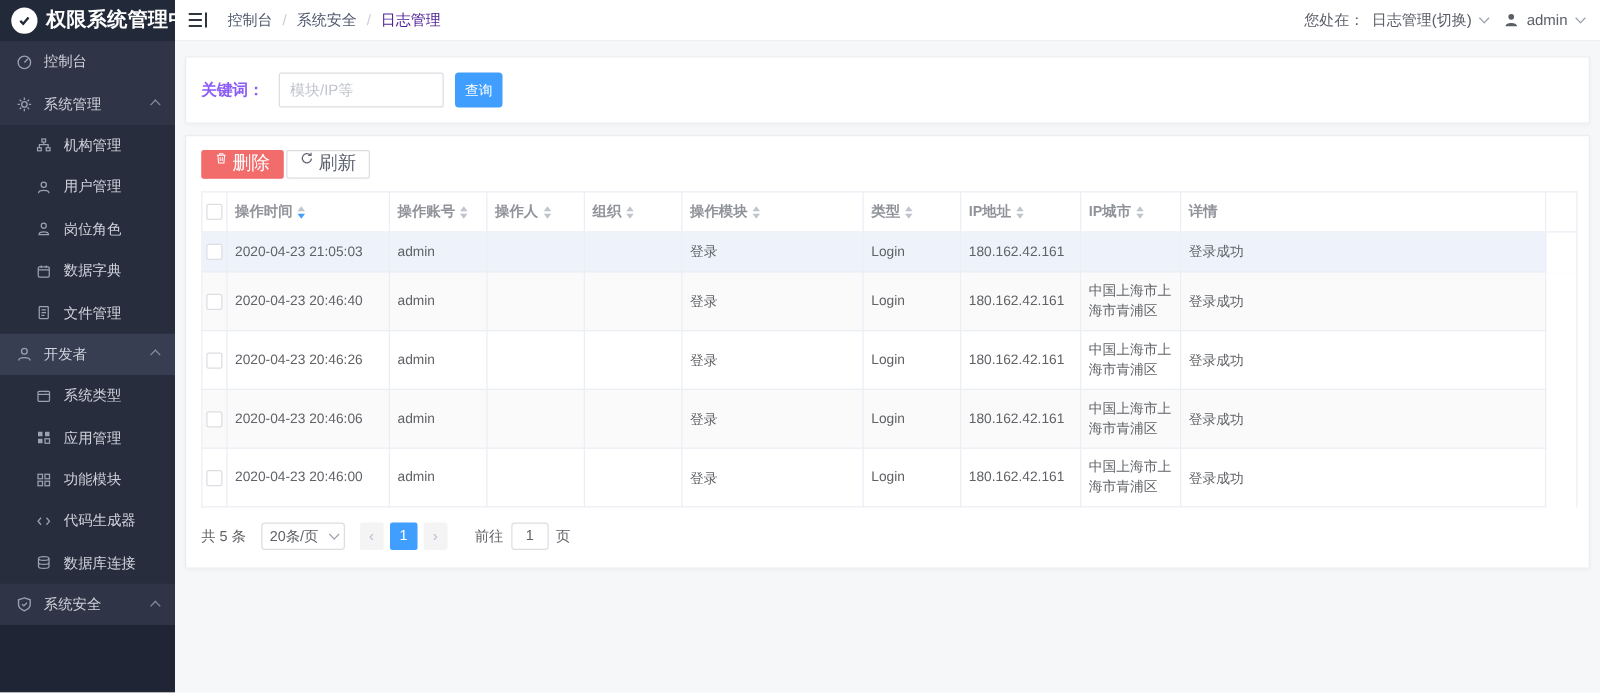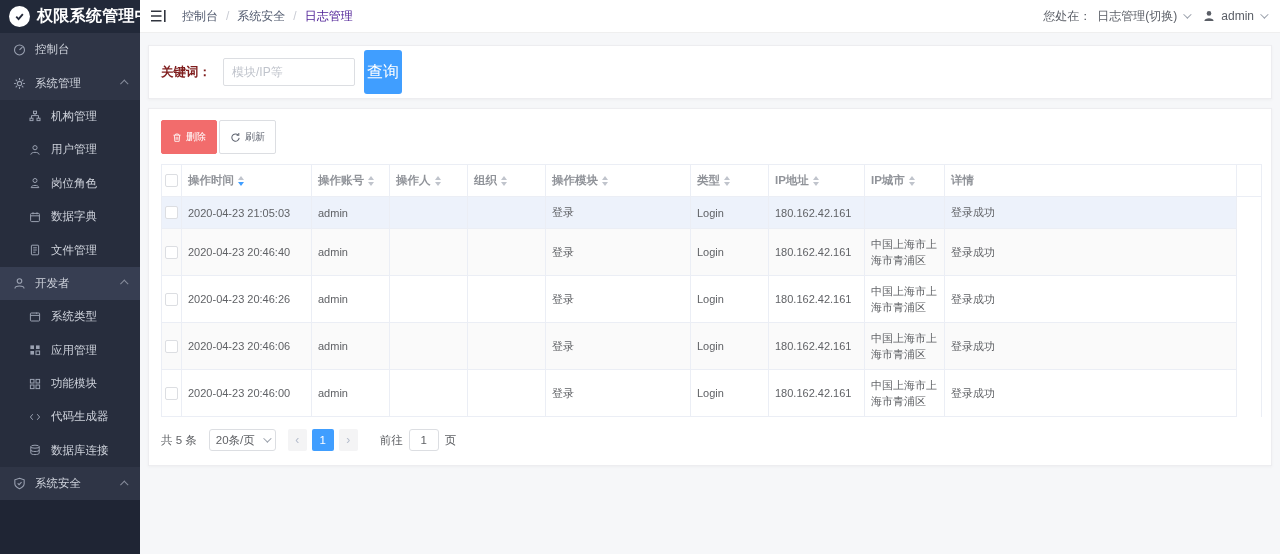--- a/index.html
+++ b/index.html
@@ -30,29 +30,29 @@
   .crumb.current { color:#4c1d95; cursor:default; }
   .crumb-sep { color:#c9ccd4; }
   .topbar-right { margin-left:auto; display:flex; align-items:center; gap:6px; font-size:12px; color:#5a5e66; }
   .cdown { width:6px; height:6px; border-right:1.2px solid #9aa0ab; border-bottom:1.2px solid #9aa0ab; transform:rotate(45deg) translateY(-2px); }
   .content { padding:12px 8px 0 8px; display:flex; flex-direction:column; }
 
   .card { background:#ffffff; border:1px solid #ededf0; box-shadow:0 1px 3px rgba(0,0,0,.04); }
 
   
   .search-card { height:54px; display:flex; align-items:center; padding:0 12px; }
-  .search-label { font-size:12.5px; font-weight:bold; color:#7f1d1d;text-align:right; }
+  .search-label { font-size:12.5px; font-weight:bold; color:#8b5cf6;text-align:right; }
   .search-input { width:132px; height:28px; border:1px solid #dcdee2; border-radius:2px; margin-left:12px; padding:0 8px; font-size:12px; color:#606266; outline:none; }
   .search-input::placeholder { color:#c0c4cc; }
-  .query-btn { width:38px; height:44px; margin-left:9px; background:#409eff; border:none; border-radius:3px; color:#fff; font-size:16px; cursor:pointer; }
+  .query-btn { width:38px; height:28px; margin-left:9px; background:#409eff; border:none; border-radius:3px; color:#fff; font-size:11px; cursor:pointer; }
 
   
   .table-card { margin-top:9px; padding:11px 12px 14px 12px; }
   .toolbar { display:flex; gap:2px; }
-  .btn { height:34px; display:flex; align-items:center; gap:4px; padding:0 10px; font-size:10px; border-radius:2px; cursor:pointer; }
+  .btn { height:23px; display:flex; align-items:flex-start; gap:4px; padding:0 10px; font-size:15px; border-radius:2px; cursor:pointer; }
   .btn-danger { background:#f26c6c; color:#fff; border:1px solid #f26c6c; }
   .btn-plain { background:#fff; color:#5f6470; border:1px solid #dcdee2;font-family:Liberation Serif, serif; }
 
   table { margin-top:10px; width:1100px; table-layout:fixed; border-collapse:collapse; font-size:11px; }
   th, td { border:1px solid #ebeef5; padding:0 6px; text-align:left; vertical-align:middle; }
   thead th { height:32px; color:#909399; font-size:11.5px; font-weight:bold; background:#fff; white-space:nowrap; }
   tbody td { color:#606266; }
   tbody tr { height:47px; }
   tr.row-hover { height:32px; background:#edf2fb; }
   tr.stripe { background:#fafafa; }

